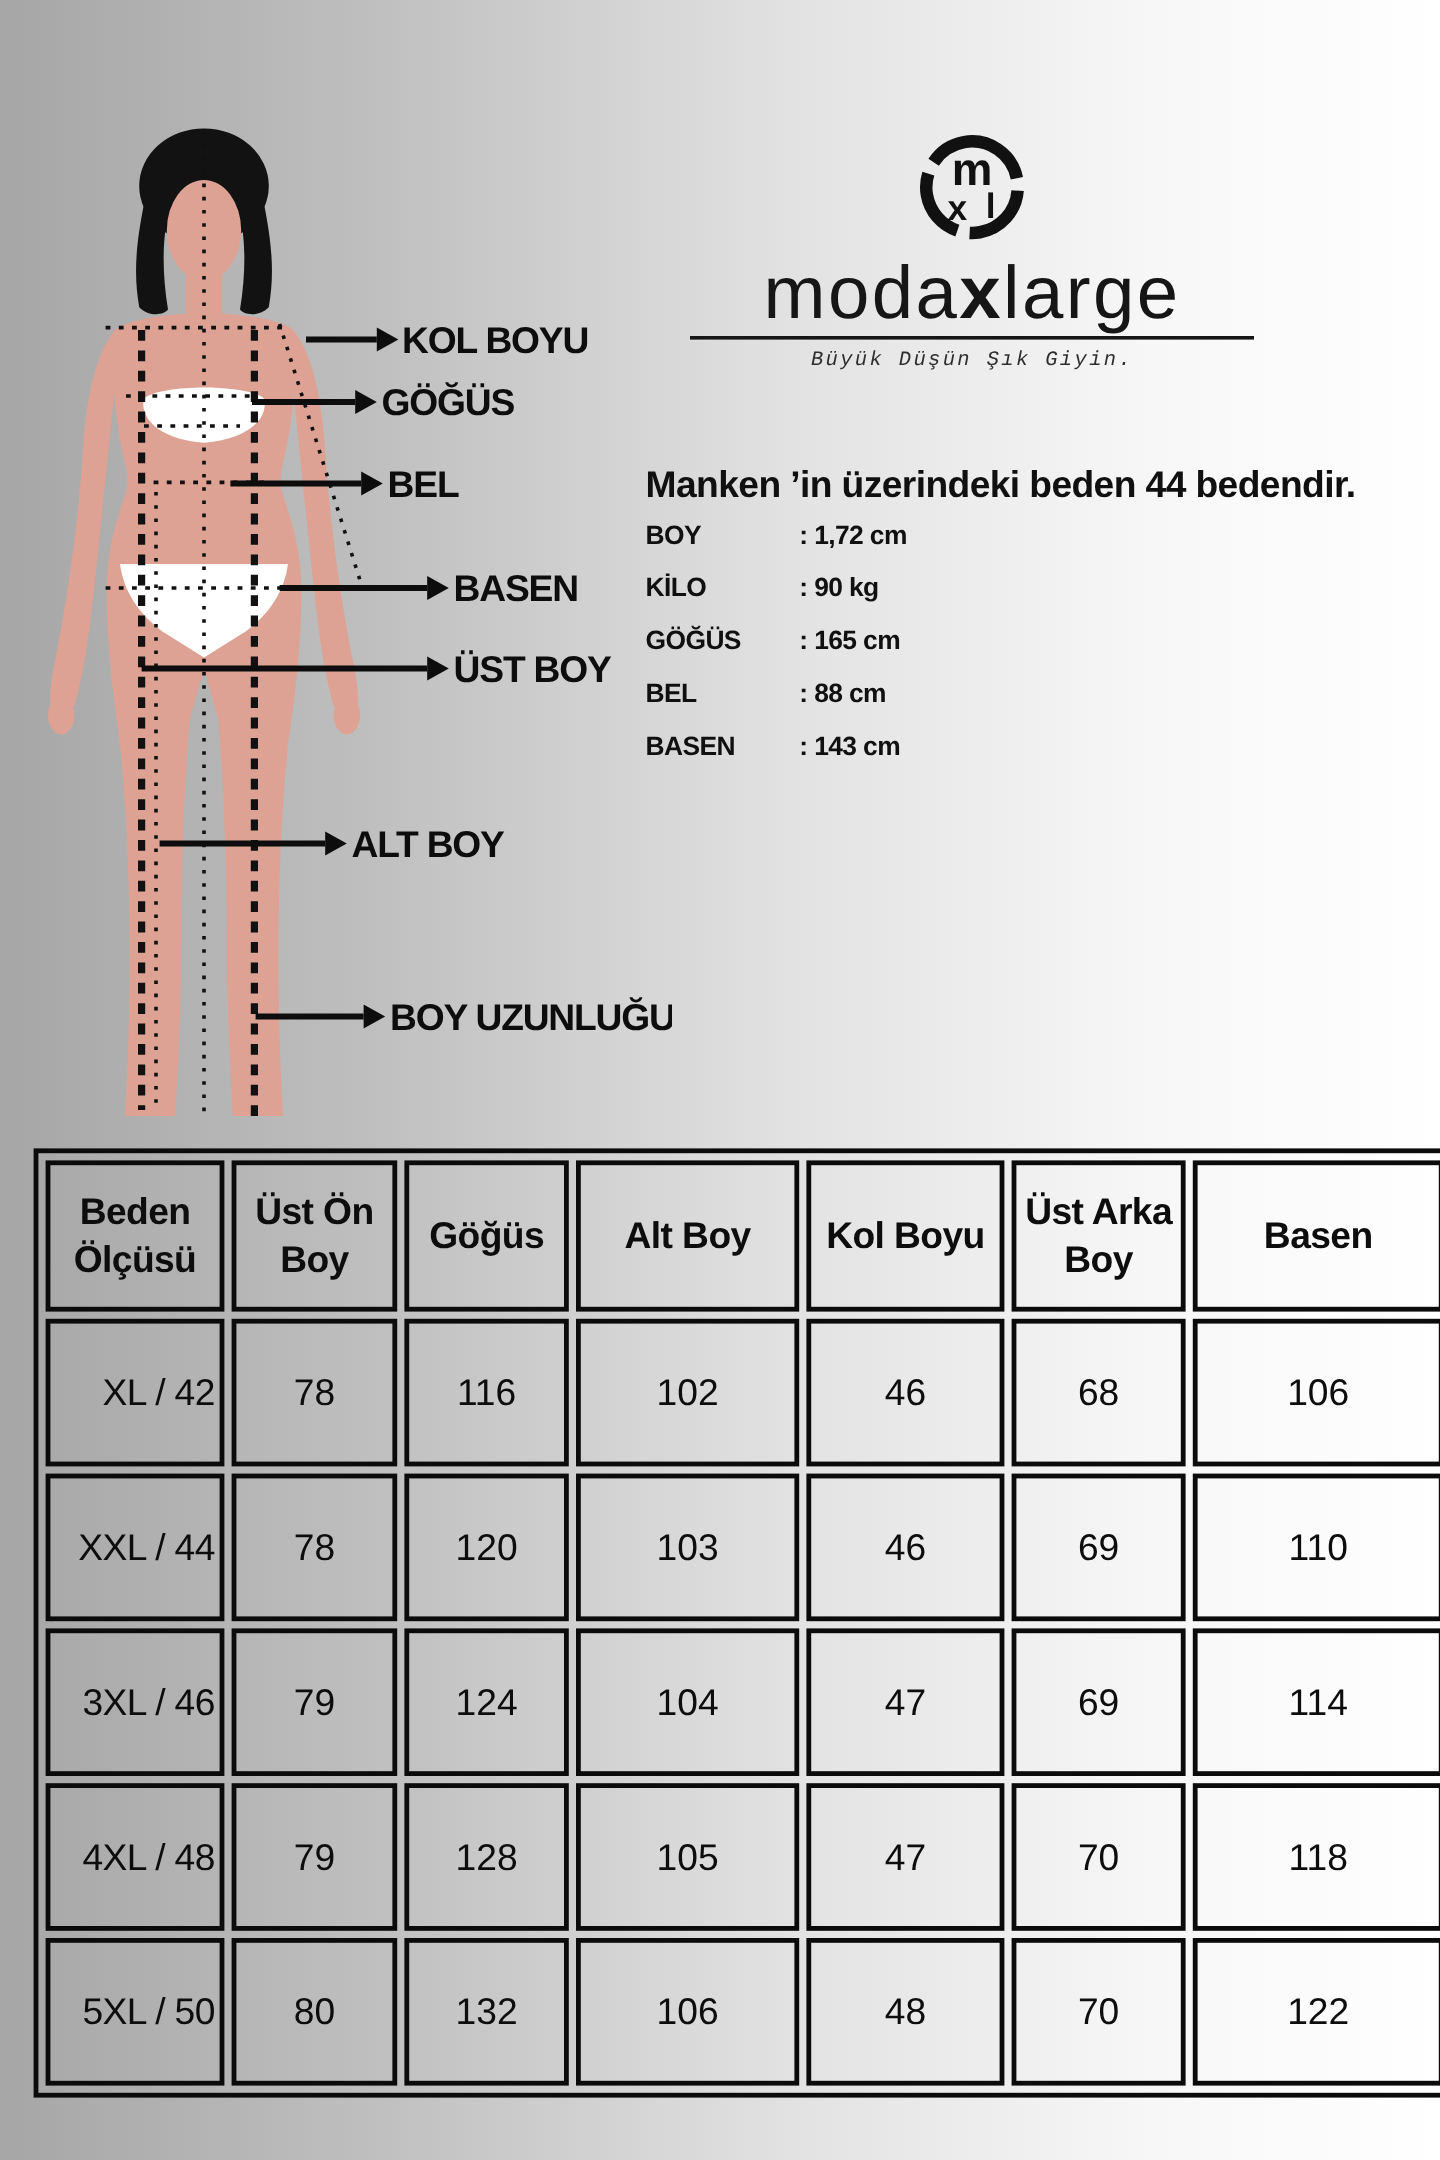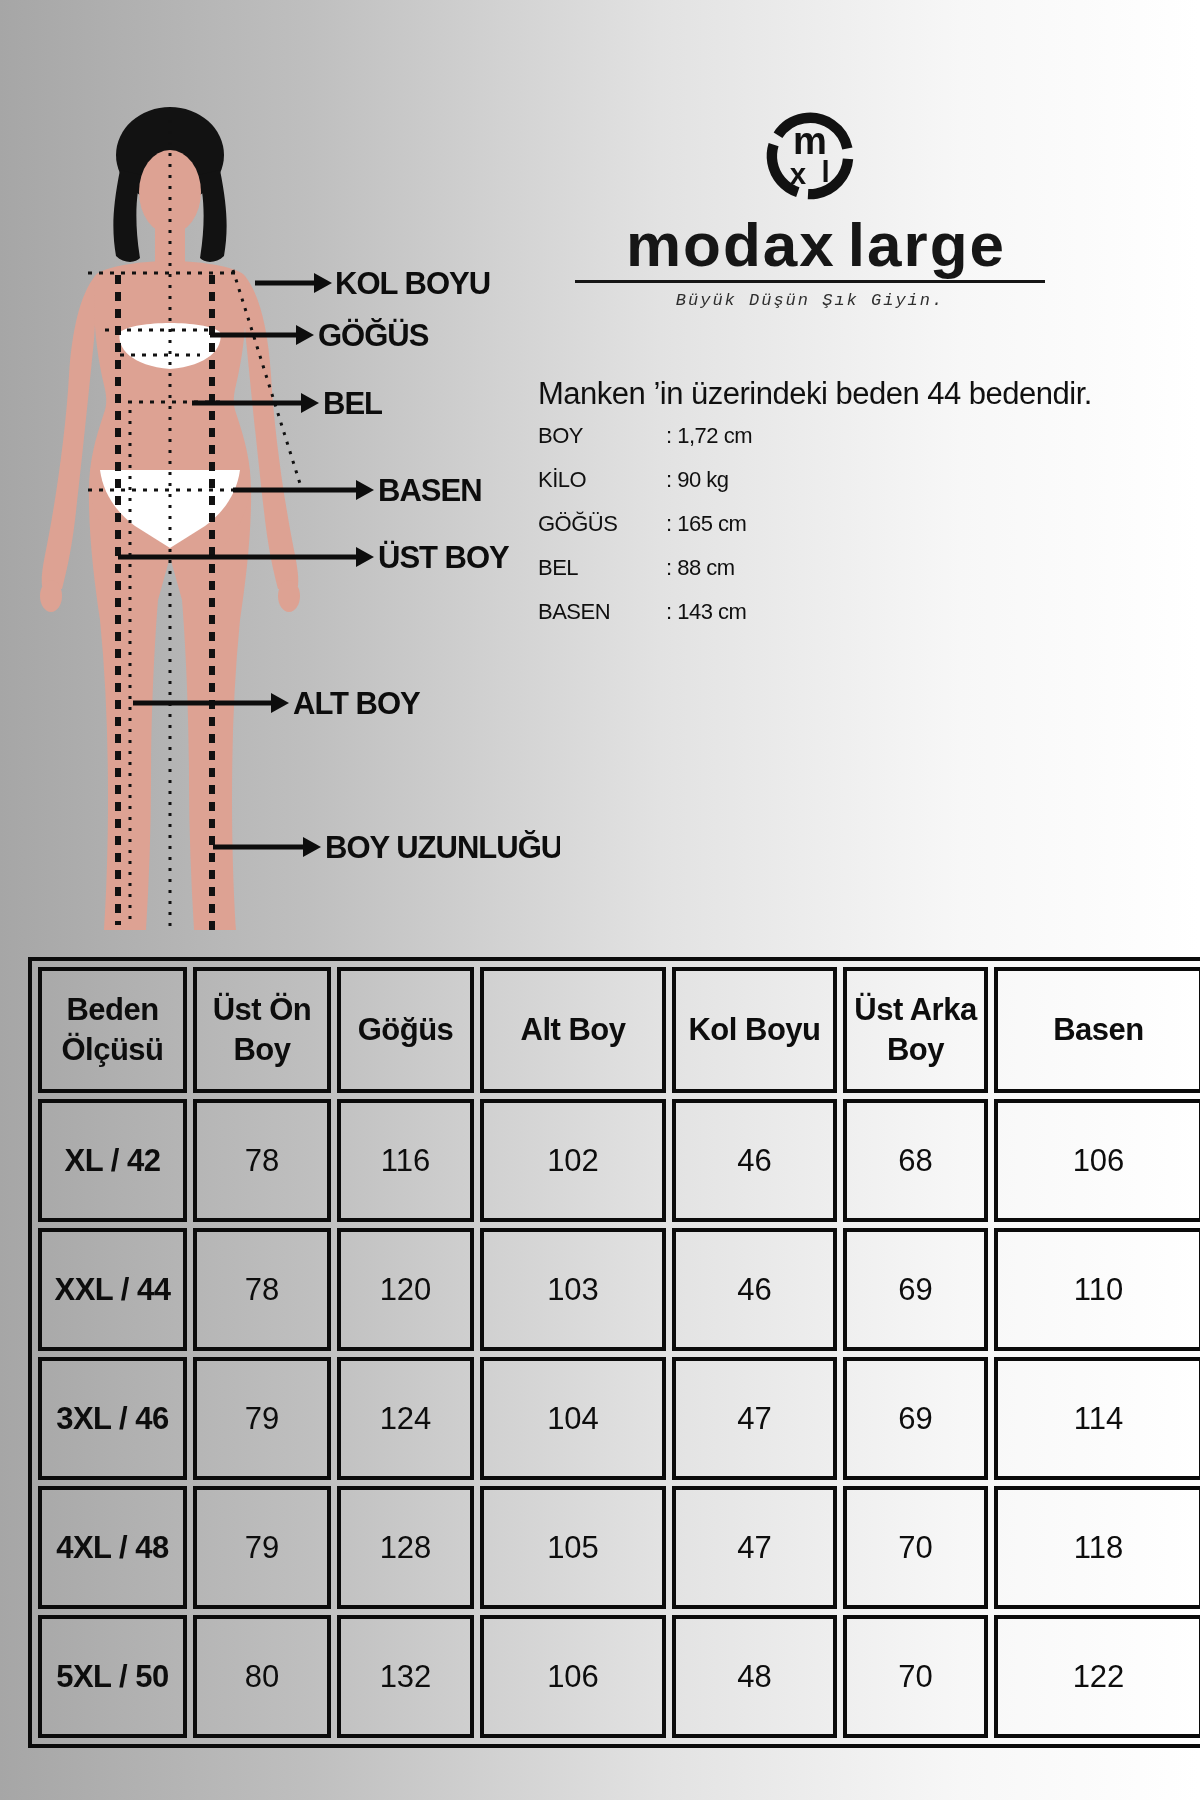--- a/index.html
+++ b/index.html
@@ -9,44 +9,44 @@
     background:linear-gradient(to right,#a6a6a6 0%,#bfbfbf 26%,#e2e2e2 55%,#f7f7f7 80%,#ffffff 100%);
   }
   
   .diagram-svg{position:absolute;left:0;top:80px;}
   .svg-label{font-family:"Liberation Sans",sans-serif;font-weight:700;font-size:31px;letter-spacing:-1px;fill:#0d0d0d;}
   
   .brand{position:absolute;left:530px;top:104px;width:640px;}
   .logo-block{width:560px;text-align:center;}
   .monogram{display:block;margin:0 auto 4px auto;}
   .wordmark{font-size:62px;line-height:66px;letter-spacing:2px;color:#161616;}
-  .wordmark .thin{font-weight:700;margin-left:12px;}
+  .wordmark .thin{font-weight:400;}
   .wordmark .bold{font-weight:700;}
   .underline{width:470px;height:3px;background:#161616;margin:2px auto 0 auto;}
   .tagline{margin-top:8px;font-family:Liberation Mono, monospace;font-style:italic;font-size:17px;letter-spacing:2px;color:#2e2e2e;}
   
-  .model-info{position:absolute;left:8px;top:270px;width:640px;font-weight:400;letter-spacing:-0.5px;}
+  .model-info{position:absolute;left:8px;top:280px;width:640px;font-weight:700;letter-spacing:-0.5px;}
   .mi-intro{font-size:31px;line-height:40px;margin:0;}
   .mi-subtitle{font-size:31px;line-height:40px;margin:2px 0 6px 0;}
   .mi-row{font-size:22px;line-height:44px;}
   .mi-label{display:inline-block;min-width:128px;}
   
   .size-table{
     position:absolute;left:28px;top:957px;width:1132px;
     border-collapse:separate;border-spacing:6px;border:4px solid #0b0b0b;
     table-layout:fixed;
   }
   .size-table th,.size-table td{
     border:4px solid #0b0b0b;text-align:center;vertical-align:middle;
     font-family:"Liberation Sans",sans-serif;color:#0d0d0d;background:transparent;
     padding:0 4px;overflow:hidden;
   }
   .size-table th{font-size:31px;font-weight:700;height:118px;line-height:40px;letter-spacing:-0.5px;}
   .size-table td{font-size:31px;font-weight:400;height:115px;}
-  .size-table td.size-col{font-weight:700;letter-spacing:-0.5px;}
+  .size-table td.size-col{font-weight:400;letter-spacing:-0.5px;text-align:right;}
 </style>
 </head>
 <body>
 
 <div class="page">
 
   <svg class="diagram-svg" width="560" height="880" viewBox="0 0 560 880">
     <g>
 
       <ellipse cx="170" cy="75" rx="54" ry="48" fill="#121212"></ellipse>

